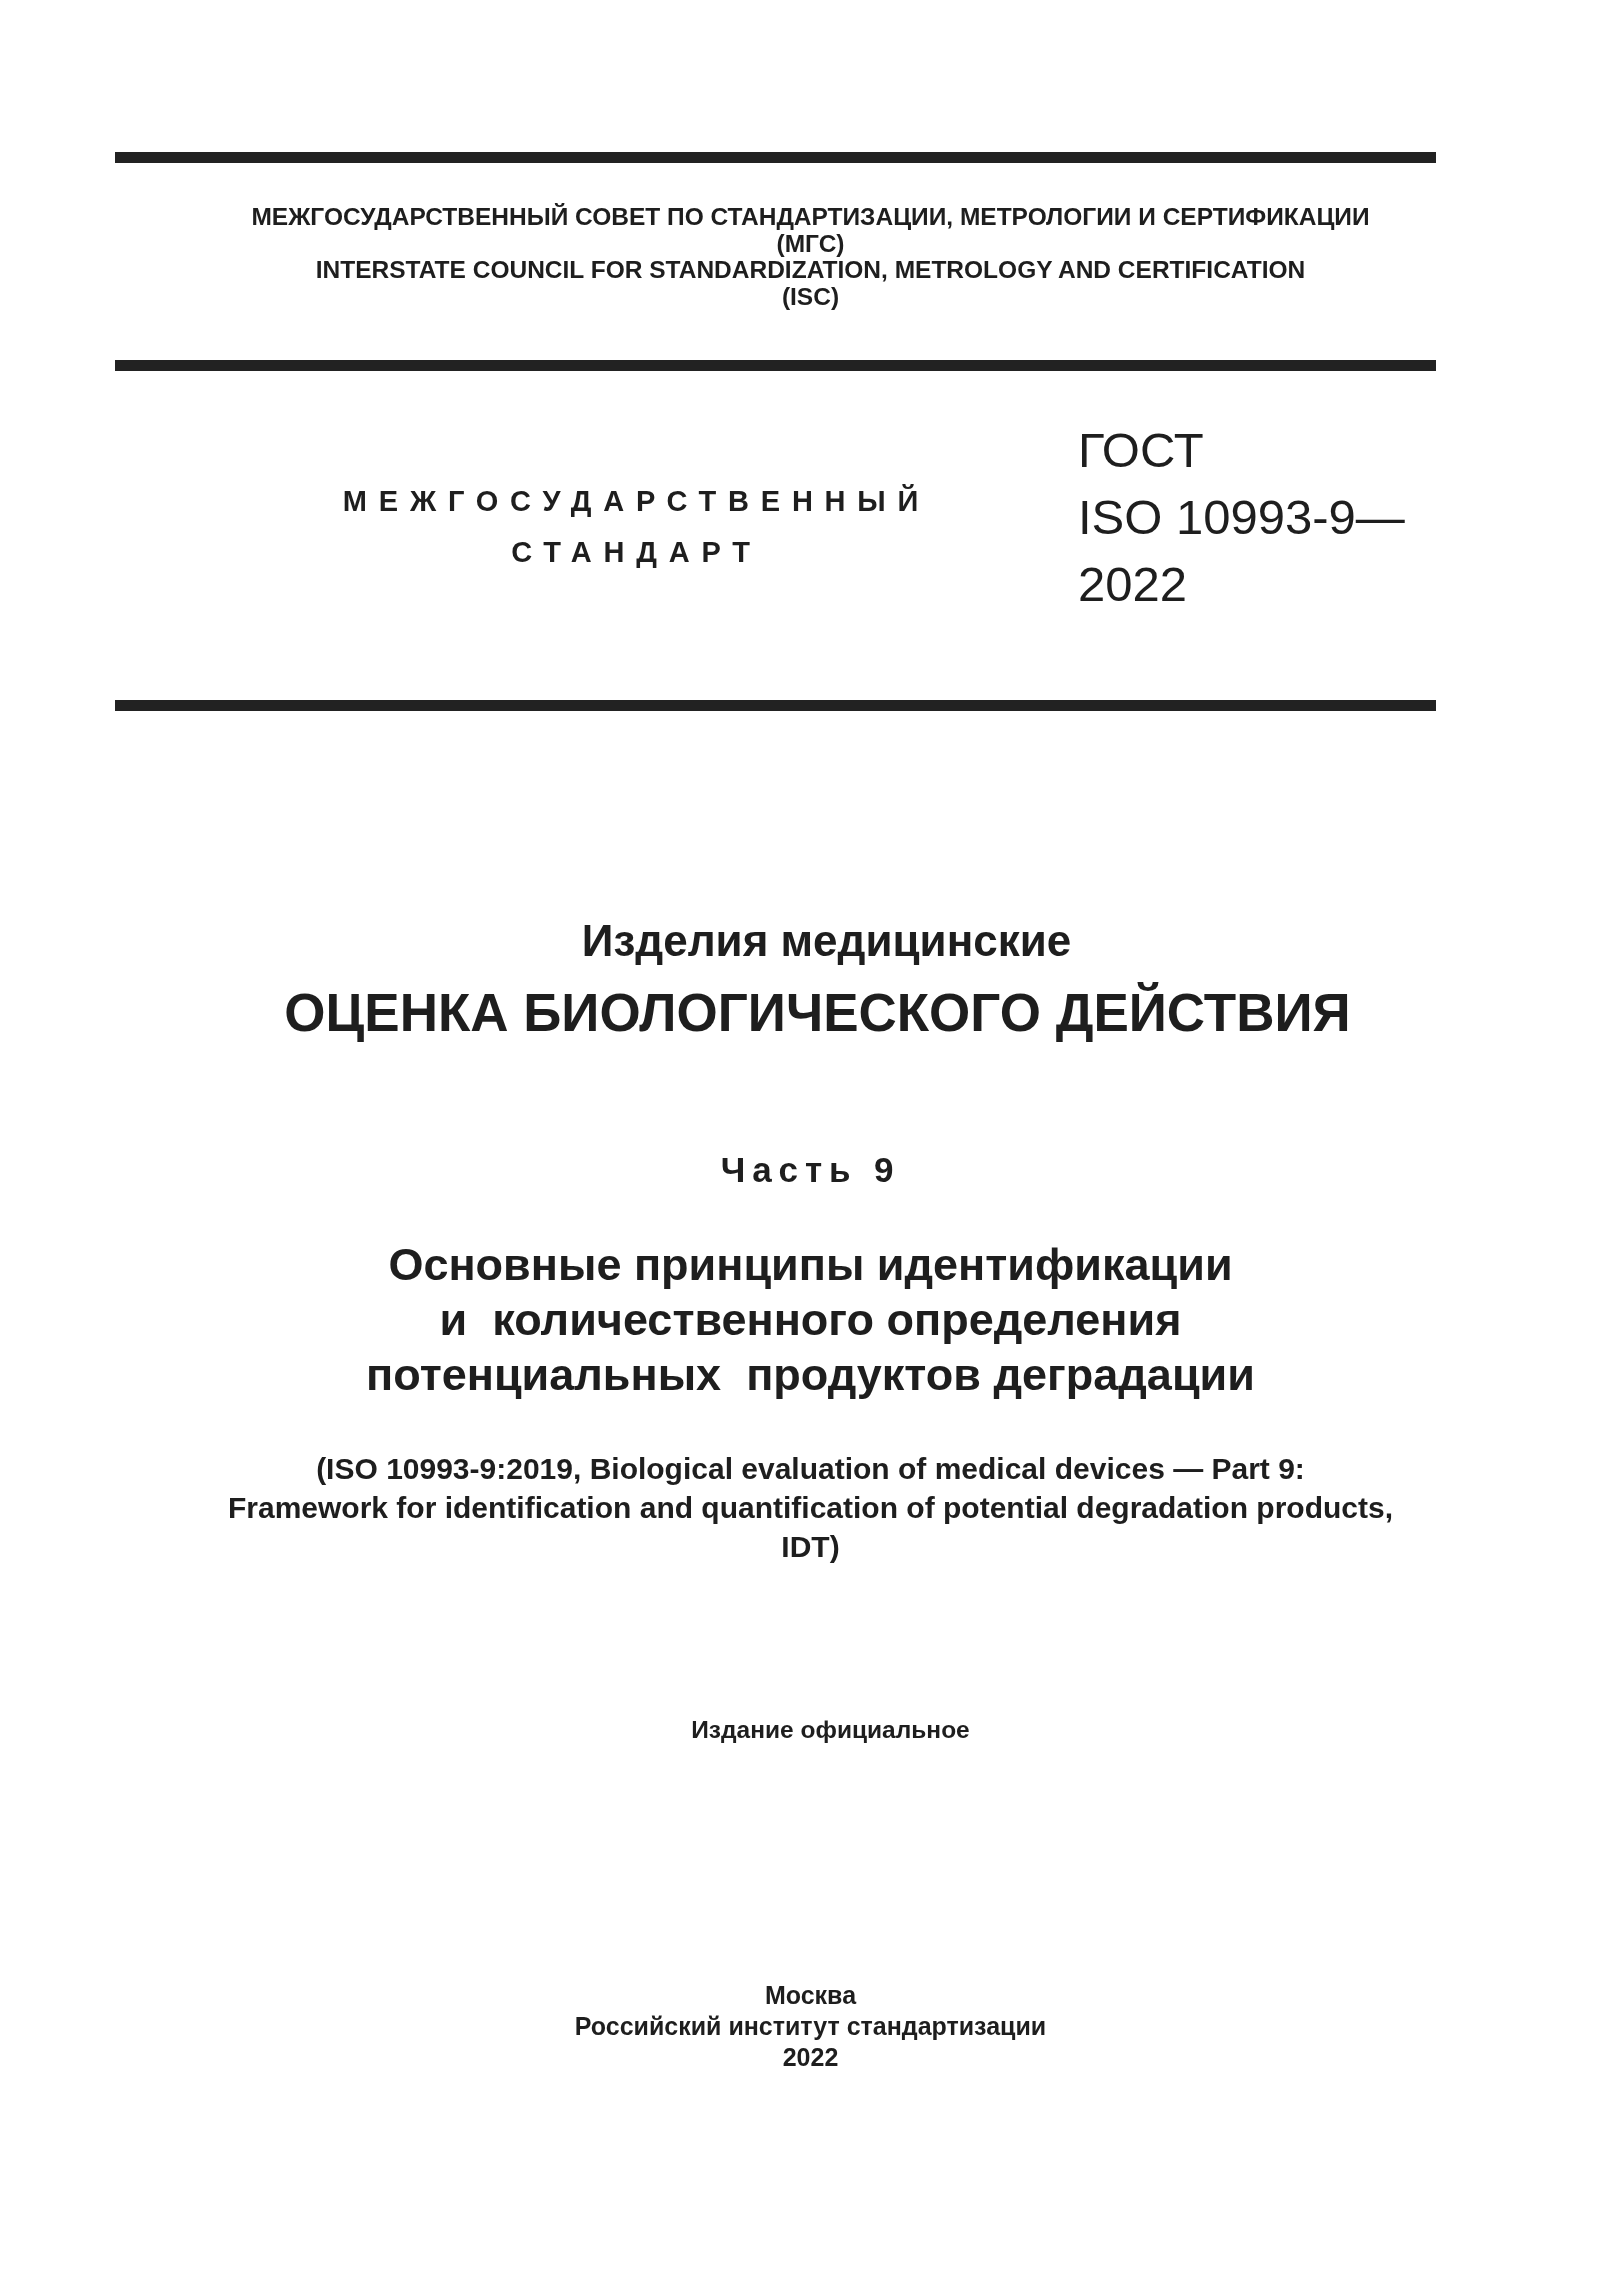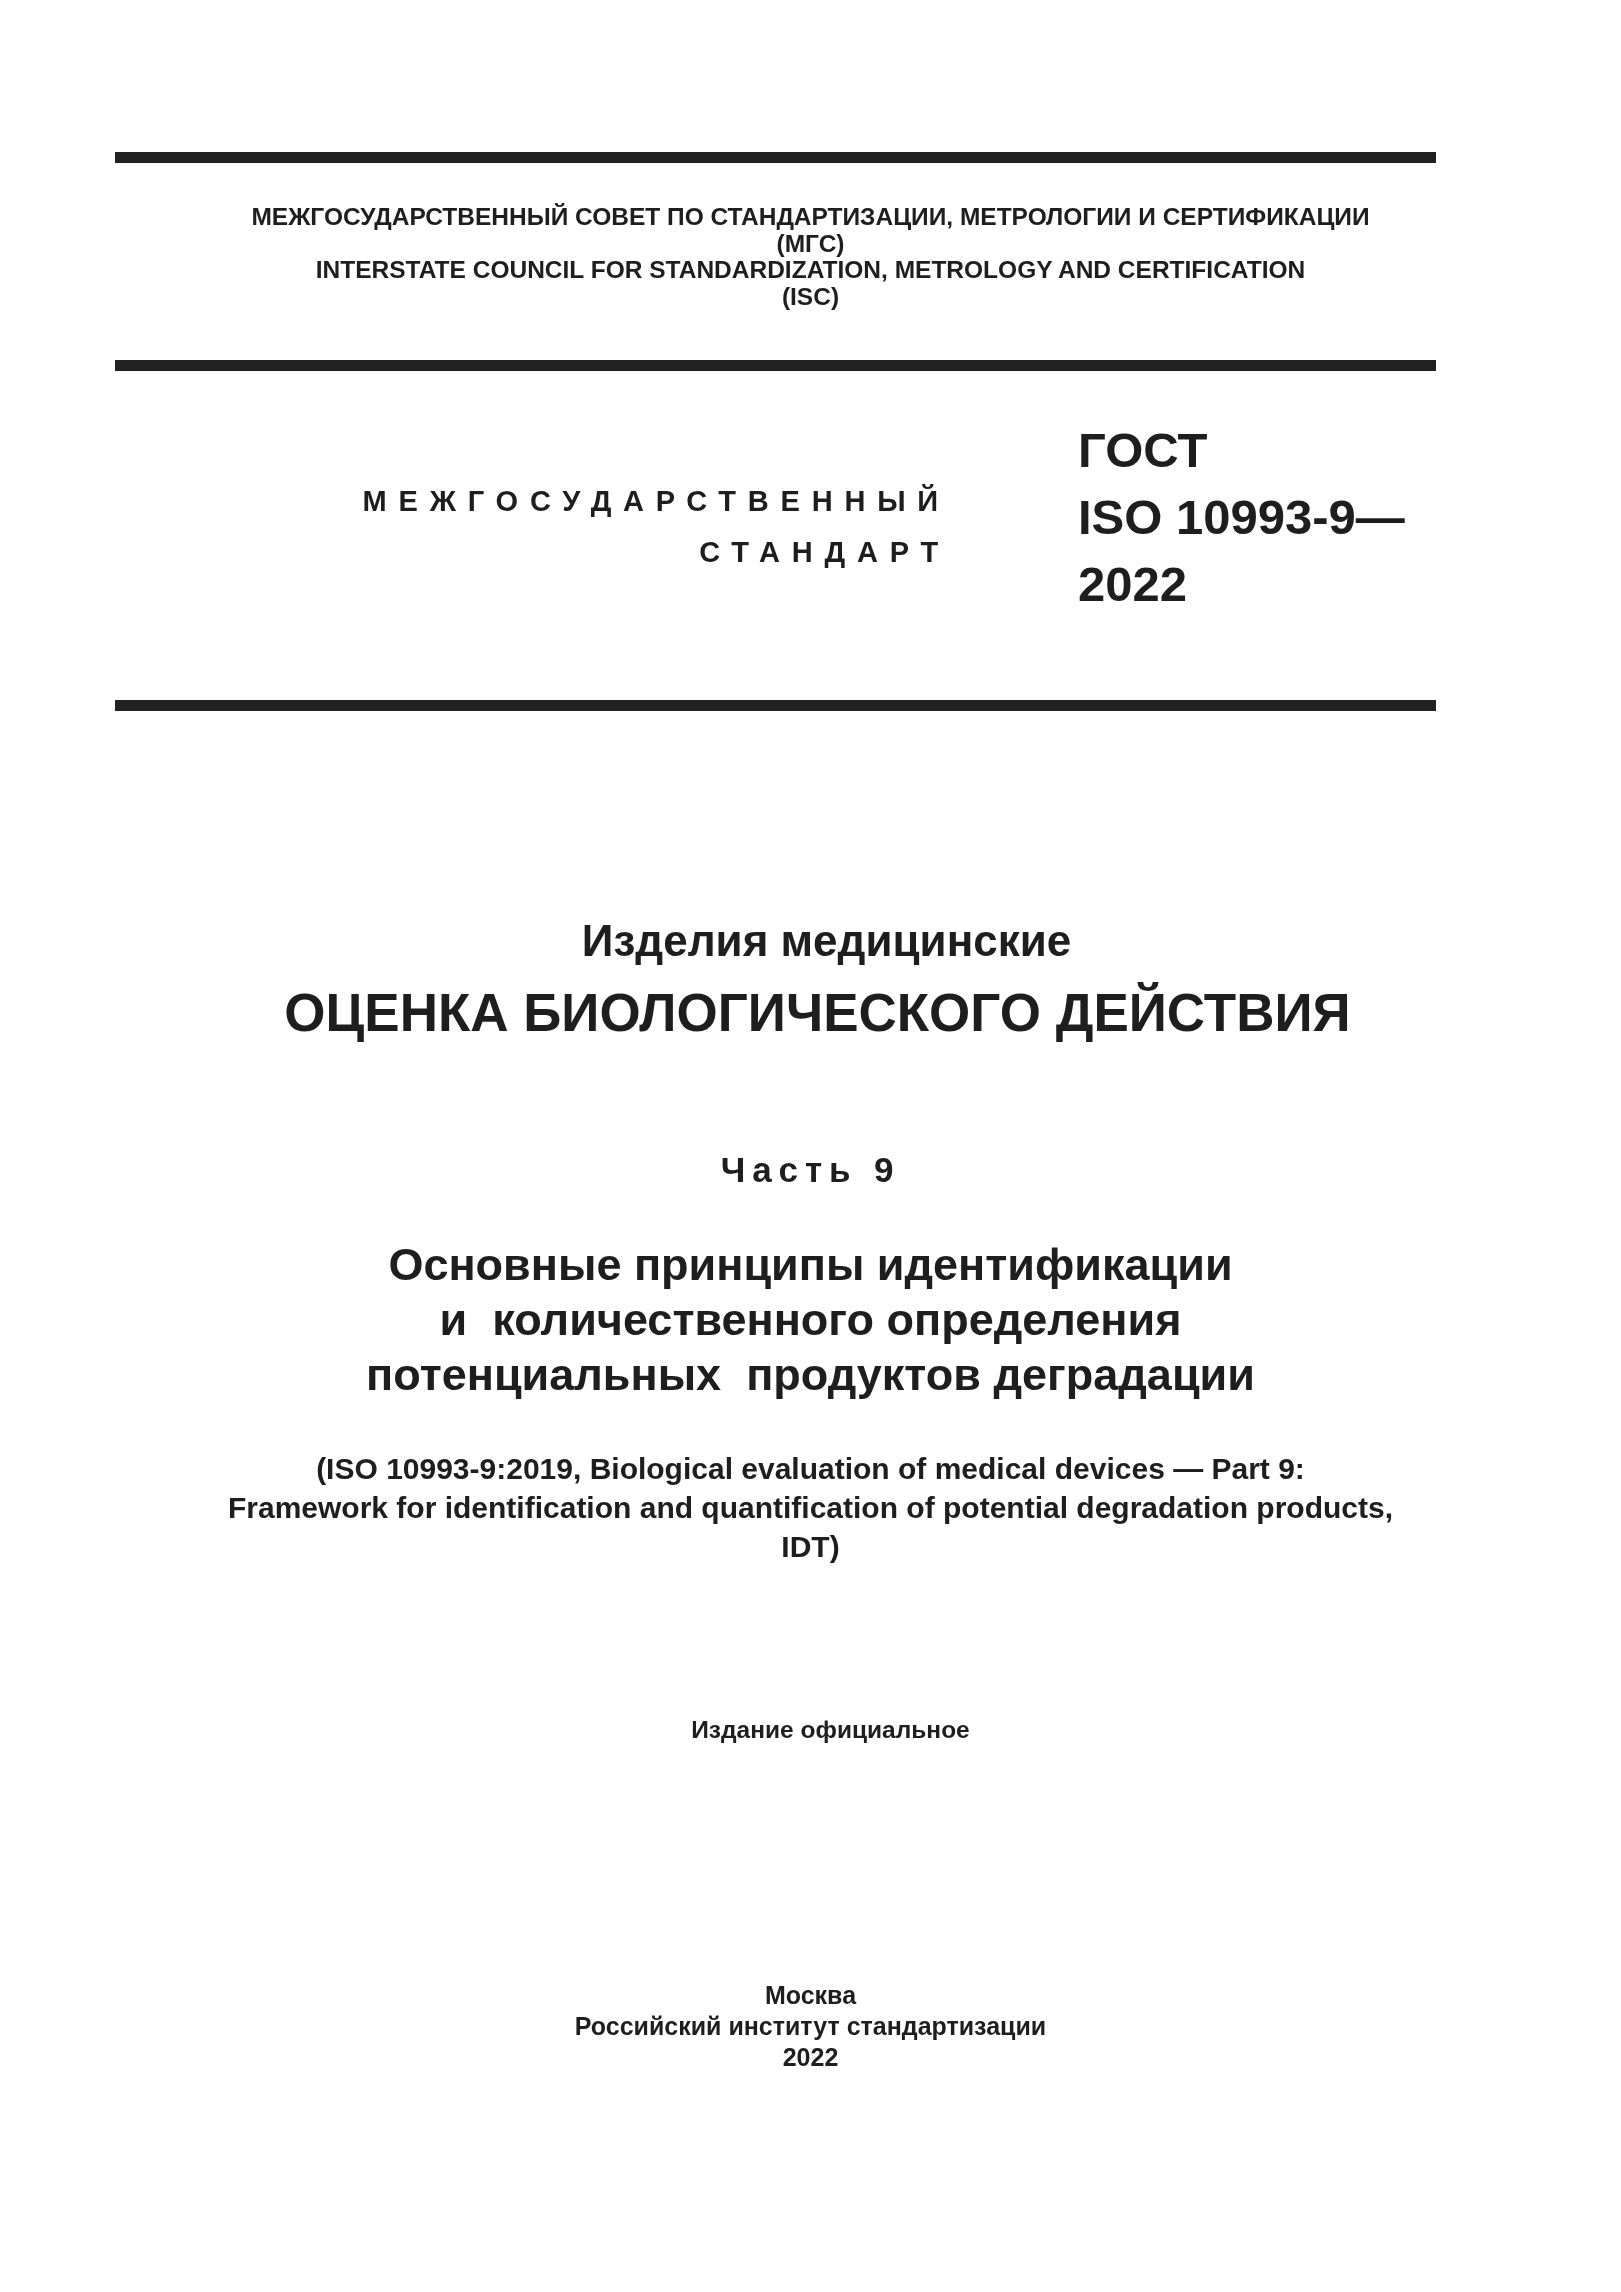--- a/index.html
+++ b/index.html
@@ -1,23 +1,23 @@
 <!DOCTYPE html>
 <html><head>
 <meta charset="utf-8">
 <style>
   html, body { margin:0; padding:0; background:#ffffff; }
   body { width:1621px; height:2293px; position:relative; overflow:hidden;
          font-family:"Liberation Sans", sans-serif; color:#1e1e1e; }
   .bar { position:absolute; left:115px; width:1321px; height:10.8px; background:#222; }
   .c { position:absolute; left:0; width:1621px; text-align:center; font-weight:bold; }
   .council { top:204px; font-size:24.5px; line-height:26.5px;text-align:center; }
-  .kind { position:absolute; left:323px; width:627px; top:476px; text-align:right;
+  .kind { position:absolute; left:323px; width:627px; top:476px; text-align:center;
           font-size:29px; font-weight:bold; letter-spacing:11.8px; line-height:51px; }
-  .gost { position:absolute; left:1078px; top:417px; font-size:49px; font-weight:bold; line-height:67px; }
+  .gost { position:absolute; left:1078px; top:417px; font-size:49px; font-weight:normal; line-height:67px; }
   .t1 { top:916px; font-size:44px;padding-left:16px; }
   .t2 { top:982px; font-size:53px; line-height:62px;margin-left:7px; }
   .part { top:1150px; font-size:35px; letter-spacing:6.9px; }
   .t3 { top:1237px; font-size:45px; line-height:55px; }
   .iso { top:1449px; font-size:30px; line-height:39px; }
   .ed { top:1716px; font-size:24.5px;padding-left:20px; }
   .pub { top:1980px; font-size:25px; line-height:31px; }
 </style>
 </head>
 <body>

